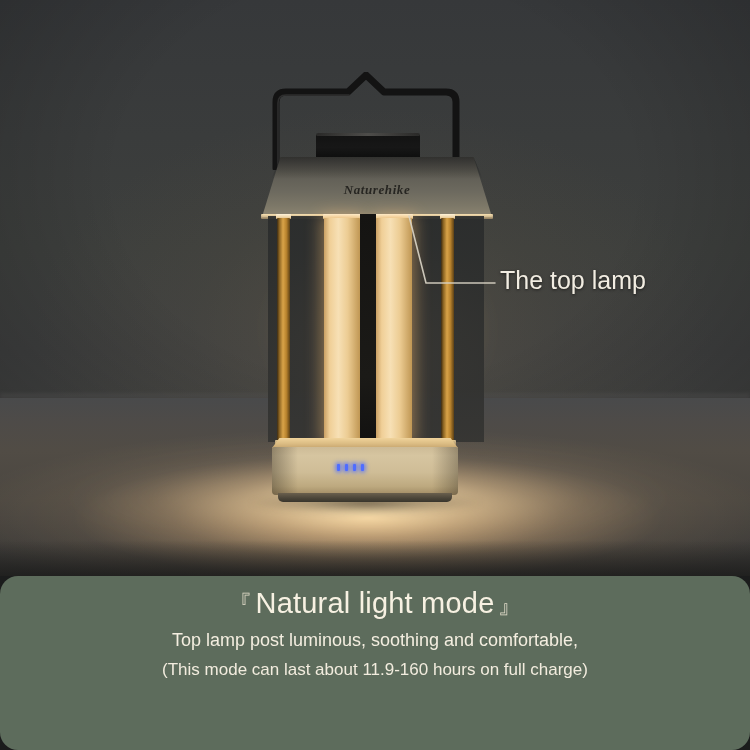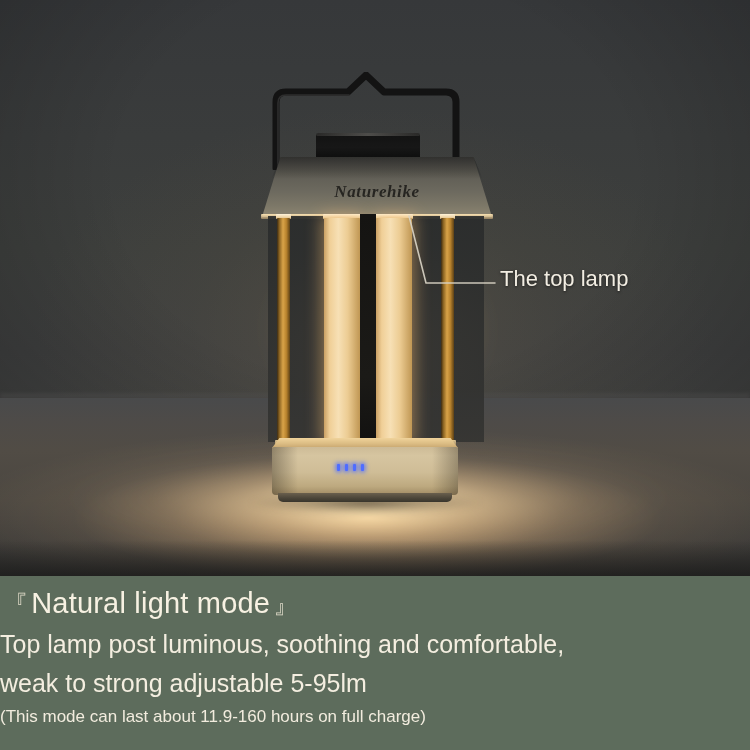--- a/index.html
+++ b/index.html
@@ -174,21 +174,21 @@
     filter: blur(0.4px);
   }
   .brand {
     position: absolute;
     left: 262px; top: 182px;
     width: 230px;
     text-align: center;
     font-family: "Liberation Serif", serif;
     font-style: italic;
     font-weight: 700;
-    font-size: 17px;
+    font-size: 13px;
     letter-spacing: 0.6px;
     color: #1d1c19;
     opacity: 0.88;
   }
 
   
   .post-halo {
     position: absolute;
     left: 240px; top: 205px;
     width: 275px; height: 250px;
@@ -333,52 +333,53 @@
     box-shadow: 0 0 4px 1.5px rgba(80,110,255,0.85);
   }
 
   
   .leader { position: absolute; left: 0; top: 0; width: 750px; height: 576px; }
   .callout-text {
     position: absolute;
     left: 500px; top: 264px;
     width: 230px;
     color: #f2ede2;
-    font-size: 22px;
+    font-size: 25px;
     line-height: 1.32;
     font-weight: 400;
     text-shadow: 0 1px 3px rgba(0,0,0,0.55);
   }
 
   
   #caption {
     position: absolute;
     left: 0; top: 576px;
     width: 750px;
     height: 174px;
     background: #5d6c5c;
-    text-align: left;
+    text-align: center;
     color: #f5efe0;
     overflow: hidden;
+    border-radius: 18px;
   }
   .cap-title {
     margin-top: 11px;
     font-size: 29px;
     font-weight: 400;
     letter-spacing: 0.2px;
     color: #f7f1e2;
   }
   .cap-title .brk {
     color: #e9e2d0;
     font-size: 25px;
     opacity: 0.92;
     padding: 0 3px;
   }
   .cap-line {
-    font-size: 25px;
+    font-size: 18px;
     margin-top: 9px;
     color: #f4eee0;
   }
   .cap-line.l2 { margin-top: 10px; }
   .cap-note {
     font-size: 17px;
     margin-top: 9px;
     color: #f2ecde;
   }
 </style>
@@ -467,17 +468,16 @@
     <div class="callout-text">
       <div>The top lamp</div>
     </div>
   </div>
 
   <div id="caption">
     <div class="cap-title">
       <span class="brk">『</span><span>Natural light mode</span><span class="brk">』</span>
     </div>
     <div class="cap-line">Top lamp post luminous, soothing and comfortable,</div>
-    <div class="cap-line l2">weak to strong adjustable 5-95lm</div>
     <div class="cap-note">(This mode can last about 11.9-160 hours on full charge)</div>
   </div>
 
 </div>
 
 </body></html>

